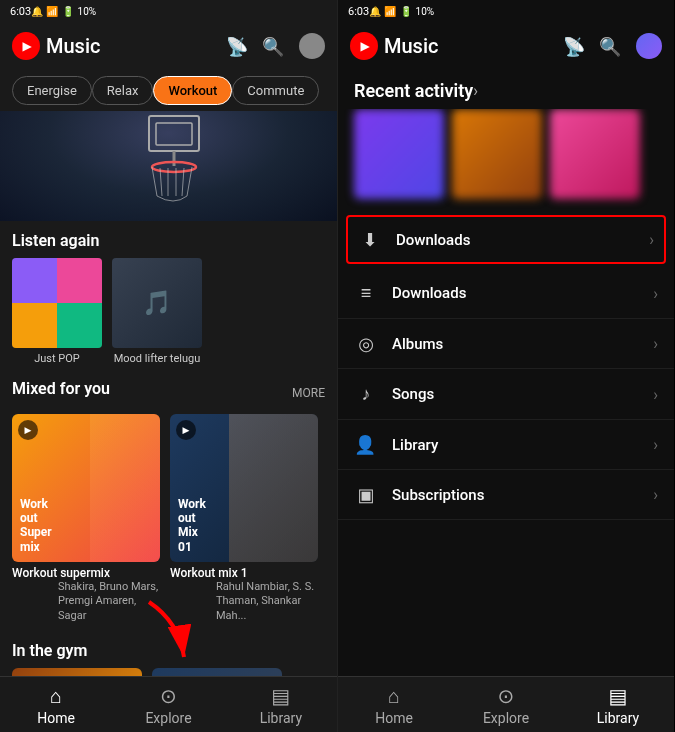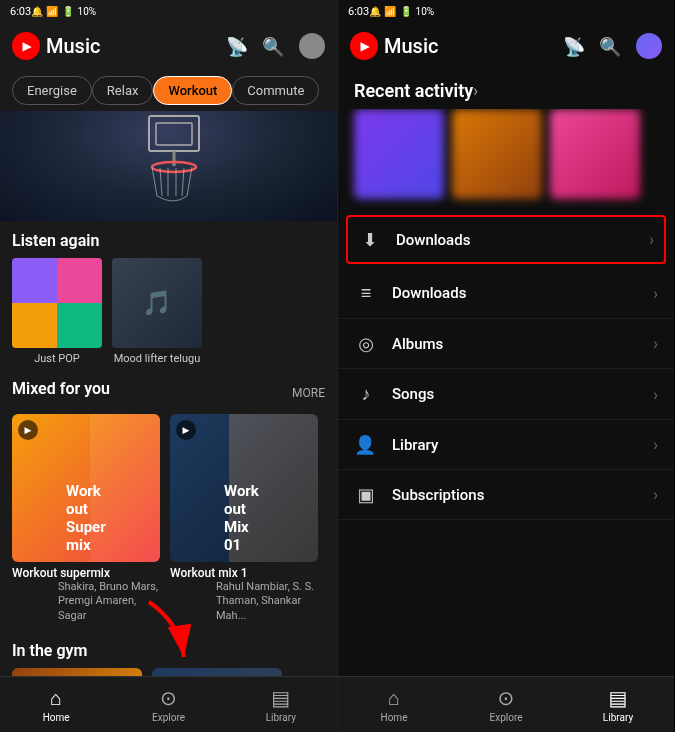--- a/index.html
+++ b/index.html
@@ -196,25 +196,24 @@
     }
     .mix-thumb-workout {
       background: linear-gradient(135deg, #f59e0b 0%, #ef4444 100%);
       display: flex;
       align-items: flex-end;
       padding: 8px;
       position: relative;
     }
     .mix-text-overlay {
       color: #fff;
-      font-size: 15px;
+      font-size: 12px;
       font-weight: 700;
       line-height: 1.2;
       z-index: 2;
-      margin-left: 46px;
     }
     .mix-person {
       position: absolute;
       right: 0; top: 0; bottom: 0;
       width: 70px;
       background: rgba(255,255,255,0.1);
     }
     .mix-label { color: #fff; font-size: 12px; font-weight: 500; margin-top: 4px; }
     .mix-sublabel { color: #aaa; font-size: 11px; line-height: 1.3; margin-left: 46px; }
 
@@ -251,21 +250,21 @@
       flex: 1;
       display: flex;
       flex-direction: column;
       align-items: center;
       justify-content: center;
       gap: 2px;
       cursor: pointer;
     }
     .nav-icon { font-size: 20px; color: #aaa; }
     .nav-icon.active { color: #fff; }
-    .nav-label { font-size: 10px; color: #aaa; }
+    .nav-label { font-size: 14px; color: #aaa; }
     .nav-label.active { color: #fff; }
 
     
     .recent-activity-header {
       display: flex;
       justify-content: flex-start;
       align-items: center;
       padding: 10px 16px 8px;
     }
     .recent-title { color: #fff; font-size: 18px; font-weight: 600; }

